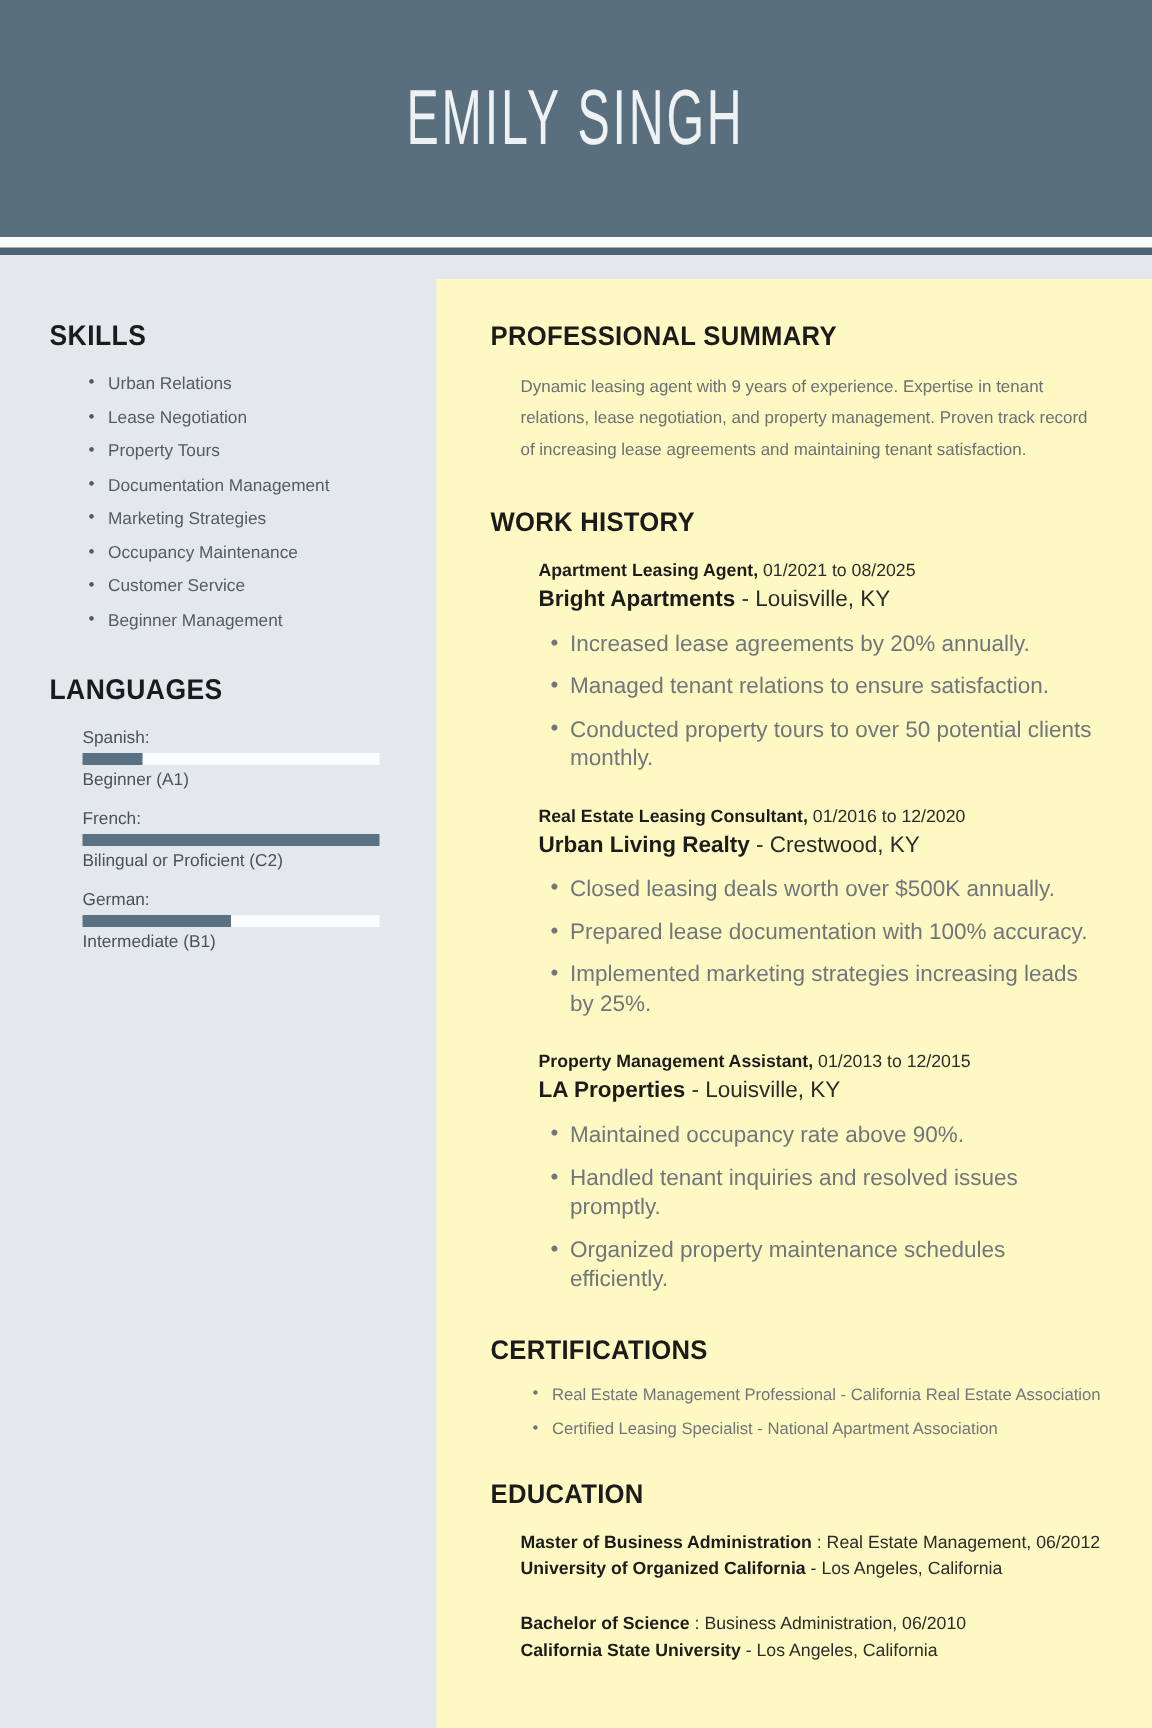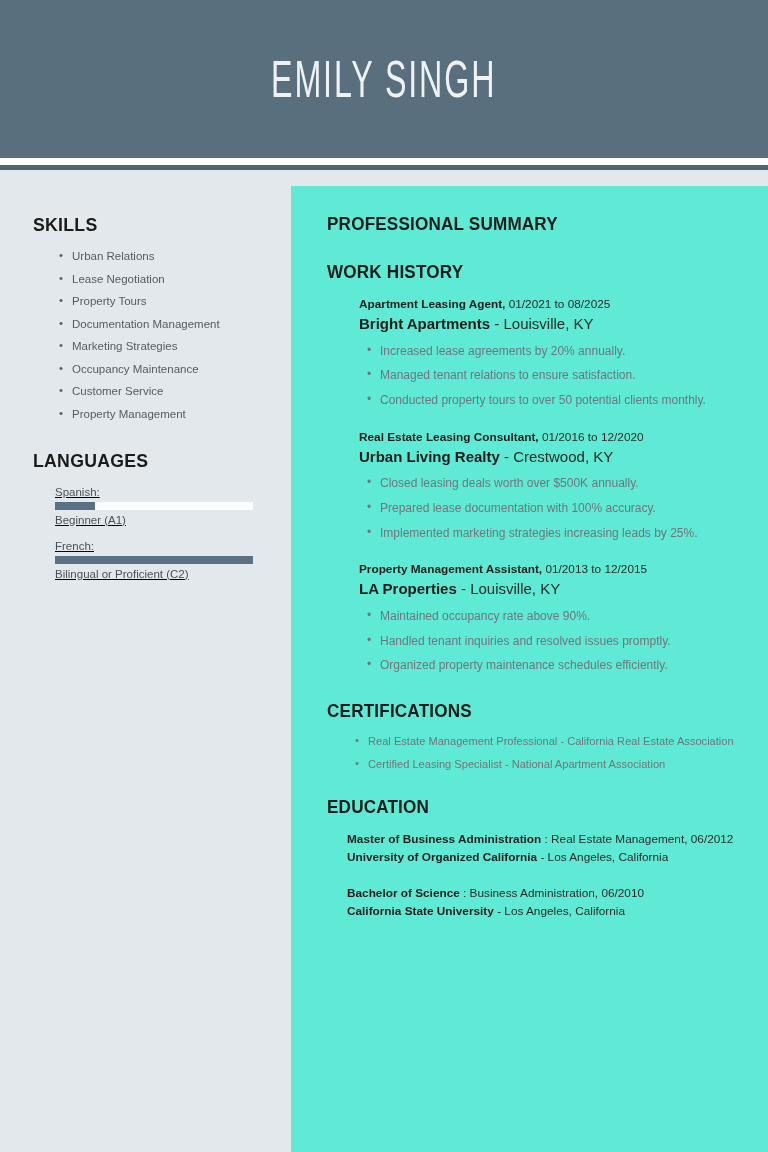--- a/index.html
+++ b/index.html
@@ -40,21 +40,21 @@
 
   .sidebar {
     width: 285px;
     background: #e3e8ec;
     padding: 44px 22px 0 33px;
     flex: 0 0 285px;
   }
 
   .main-wrap { flex: 1 1 auto; background: #e3e8ec; }
   .main {
-    background: #5eead4;
+    background: #fef9c3;
     margin-left: 6px;
     margin-top: 16px;
     height: 966px;
     padding: 28px 30px 0 36px;
   }
 
   
   .side-head {
     font-size: 19px;
     font-weight: bold;
@@ -83,21 +83,21 @@
     padding-left: 13px;
   }
   .skill-list li::before {
     content: "•";
     position: absolute;
     left: 0;
     top: -1px;
     color: #555c61;
   }
 
-  .lang-item { margin: 0 0 14px 22px; text-decoration: underline; }
+  .lang-item { margin: 0 0 14px 22px; }
   .lang-name {
     font-size: 11.5px;
     color: #4a5157;
     margin-bottom: 4px;
   }
   .lang-track {
     height: 8px;
     background: #fbfcfd;
     width: 198px;
     margin-bottom: 4px;
@@ -134,21 +134,21 @@
     color: #1c1c1c;
     line-height: 1.45;
   }
   .job-title b { font-weight: bold; }
   .job-title .plain { font-weight: normal; color: #2b2b2b; }
   .job-org { font-size: 15px; line-height: 1.45; color: #2b2b2b; }
   .job-org b { font-weight: bold; color: #1c1c1c; }
 
   .bullets { list-style: none; margin: 9px 0 0 8px; }
   .bullets li {
-    font-size: 12px;
+    font-size: 15px;
     color: #70767c;
     margin-bottom: 9px;
     position: relative;
     padding-left: 13px;
     line-height: 1.3;
   }
   .bullets li::before {
     content: "•";
     position: absolute;
     left: 0;
@@ -193,51 +193,59 @@
       <section class="side-block">
         <h2 class="side-head">SKILLS</h2>
         <ul class="skill-list" id="skill-list">
             <li>Urban Relations</li>
             <li>Lease Negotiation</li>
             <li>Property Tours</li>
             <li>Documentation Management</li>
             <li>Marketing Strategies</li>
             <li>Occupancy Maintenance</li>
             <li>Customer Service</li>
-            <li>Property Management</li>
+            <li>Beginner Management</li>
           </ul>
       </section>
 
       <section class="side-block">
         <h2 class="side-head">LANGUAGES</h2>
         <div id="lang-list">
             <div class="lang-item">
               <div class="lang-name">Spanish:</div>
               <div class="lang-track">
                 <div class="lang-fill" style="width: 20%; background: rgb(90, 112, 131);"></div>
               </div>
               <div class="lang-level">Beginner (A1)</div>
             </div>
             <div class="lang-item">
               <div class="lang-name">French:</div>
               <div class="lang-track">
                 <div class="lang-fill" style="width: 100%; background: rgb(90, 112, 131);"></div>
               </div>
               <div class="lang-level">Bilingual or Proficient (C2)</div>
             </div>
+            <div class="lang-item">
+              <div class="lang-name">German:</div>
+              <div class="lang-track">
+                <div class="lang-fill" style="width: 50%; background: rgb(90, 112, 131);"></div>
+              </div>
+              <div class="lang-level">Intermediate (B1)</div>
+            </div>
           </div>
       </section>
 
     </aside>
 
     <div class="main-wrap">
       <main class="main">
 
         <section class="main-block">
           <h2 class="main-head">PROFESSIONAL SUMMARY</h2>
+          <p class="summary-text">Dynamic leasing agent with 9 years of experience. Expertise in tenant relations, lease negotiation, and property management. Proven track record of increasing lease agreements and maintaining tenant satisfaction.</p>
         </section>
 
         <section class="main-block">
           <h2 class="main-head">WORK HISTORY</h2>
           <div id="job-list">
               <div class="job">
                 <div class="job-title"><b>Apartment Leasing Agent,</b><span class="plain"> 01/2021 to 08/2025</span></div>
                 <div class="job-org"><b>Bright Apartments</b><span> - Louisville, KY</span></div>
                 <ul class="bullets">
                   <li>Increased lease agreements by 20% annually.</li>

